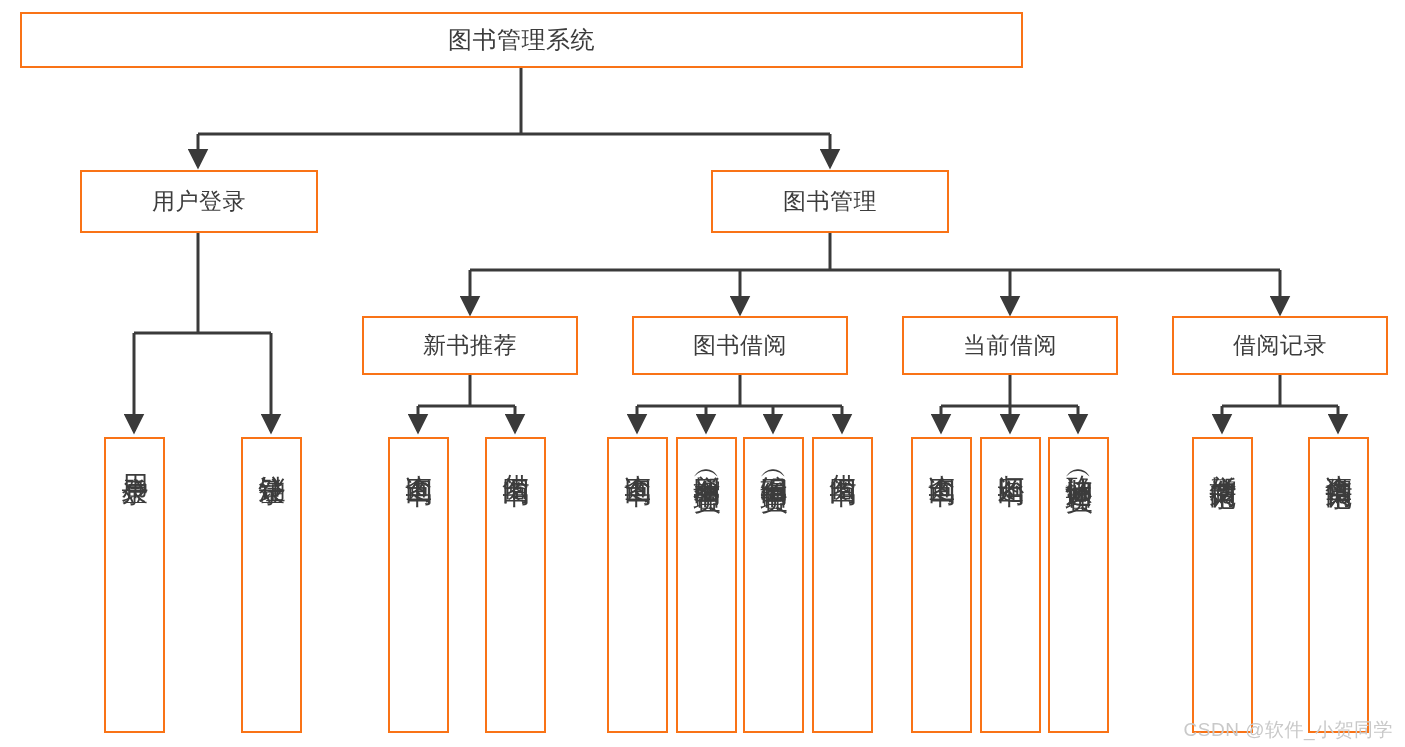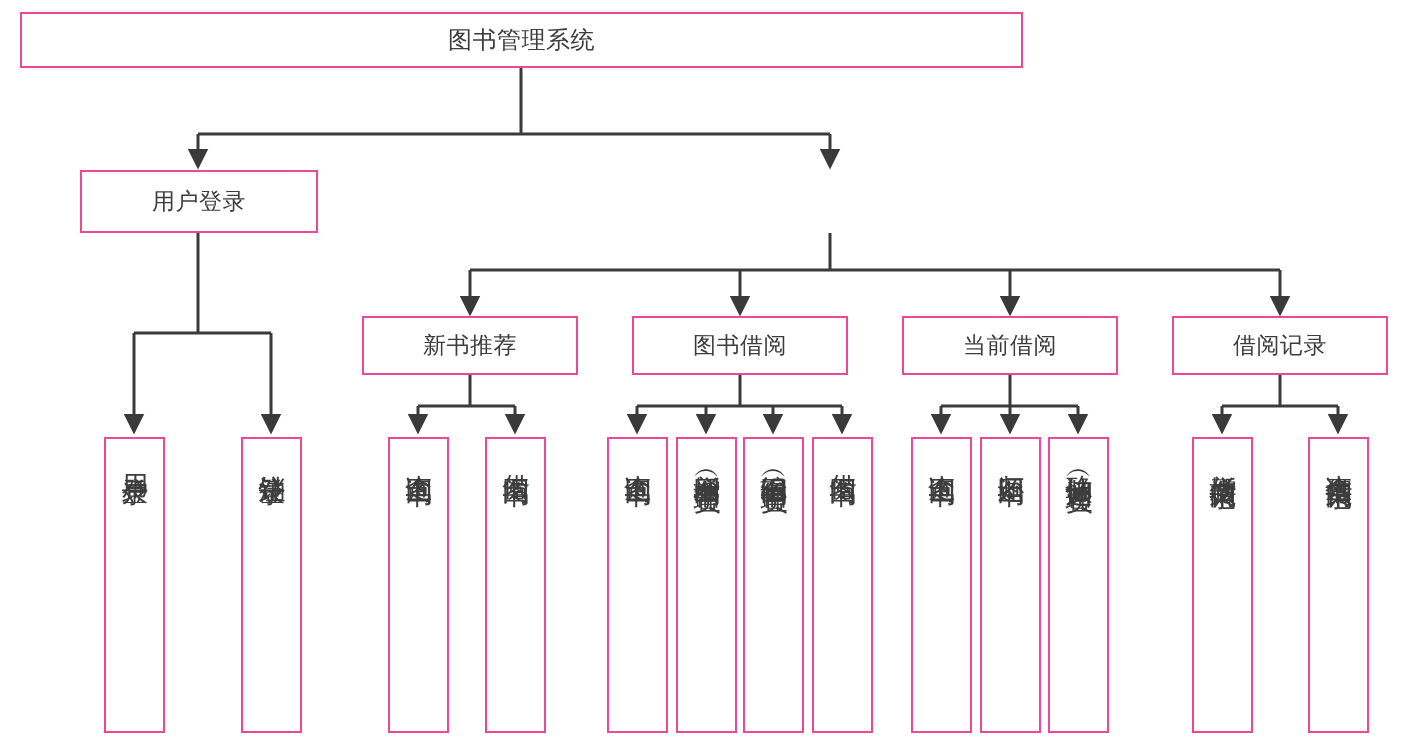--- a/index.html
+++ b/index.html
@@ -23,21 +23,21 @@
     left: 0;
     top: 0;
     width: 1405px;
     height: 747px;
     pointer-events: none;
   }
   .node {
     position: absolute;
     box-sizing: border-box;
     background: #ffffff;
-    border: 2px solid #ec4899;
+    border: 2px solid #f97316;
     display: flex;
     align-items: center;
     justify-content: center;
     color: #3c3c3c;
     z-index: 2;
   }
   .node-label {
     display: block;
     text-align: center;
     line-height: 1.18;
@@ -128,20 +128,23 @@
   </svg>
 
   <div class="node horizontal root" style="left:20px; top:12px; width:1003px; height:56px;">
     <span class="node-label">图书管理系统</span>
   </div>
 
   <div class="node horizontal" style="left:80px; top:170px; width:238px; height:63px;">
     <span class="node-label">用户登录</span>
   </div>
 
+  <div class="node horizontal" style="left:711px; top:170px; width:238px; height:63px;">
+    <span class="node-label">图书管理</span>
+  </div>
 
   <div class="node horizontal" style="left:632px; top:316px; width:216px; height:59px;">
     <span class="node-label">图书借阅</span>
   </div>
 
   <div class="node horizontal" style="left:362px; top:316px; width:216px; height:59px;">
     <span class="node-label">新书推荐</span>
   </div>
 
   <div class="node horizontal" style="left:1172px; top:316px; width:216px; height:59px;">
@@ -197,14 +200,15 @@
   </div>
 
   <div class="node vertical" style="left:1192px; top:437px; width:61px; height:296px;">
     <span class="node-label">新增借阅记录</span>
   </div>
 
   <div class="node vertical" style="left:1308px; top:437px; width:61px; height:296px;">
     <span class="node-label">查询借阅记录</span>
   </div>
 
+  <div id="watermark">CSDN @软件_小贺同学</div>
 
 </div>
 
 </body></html>

